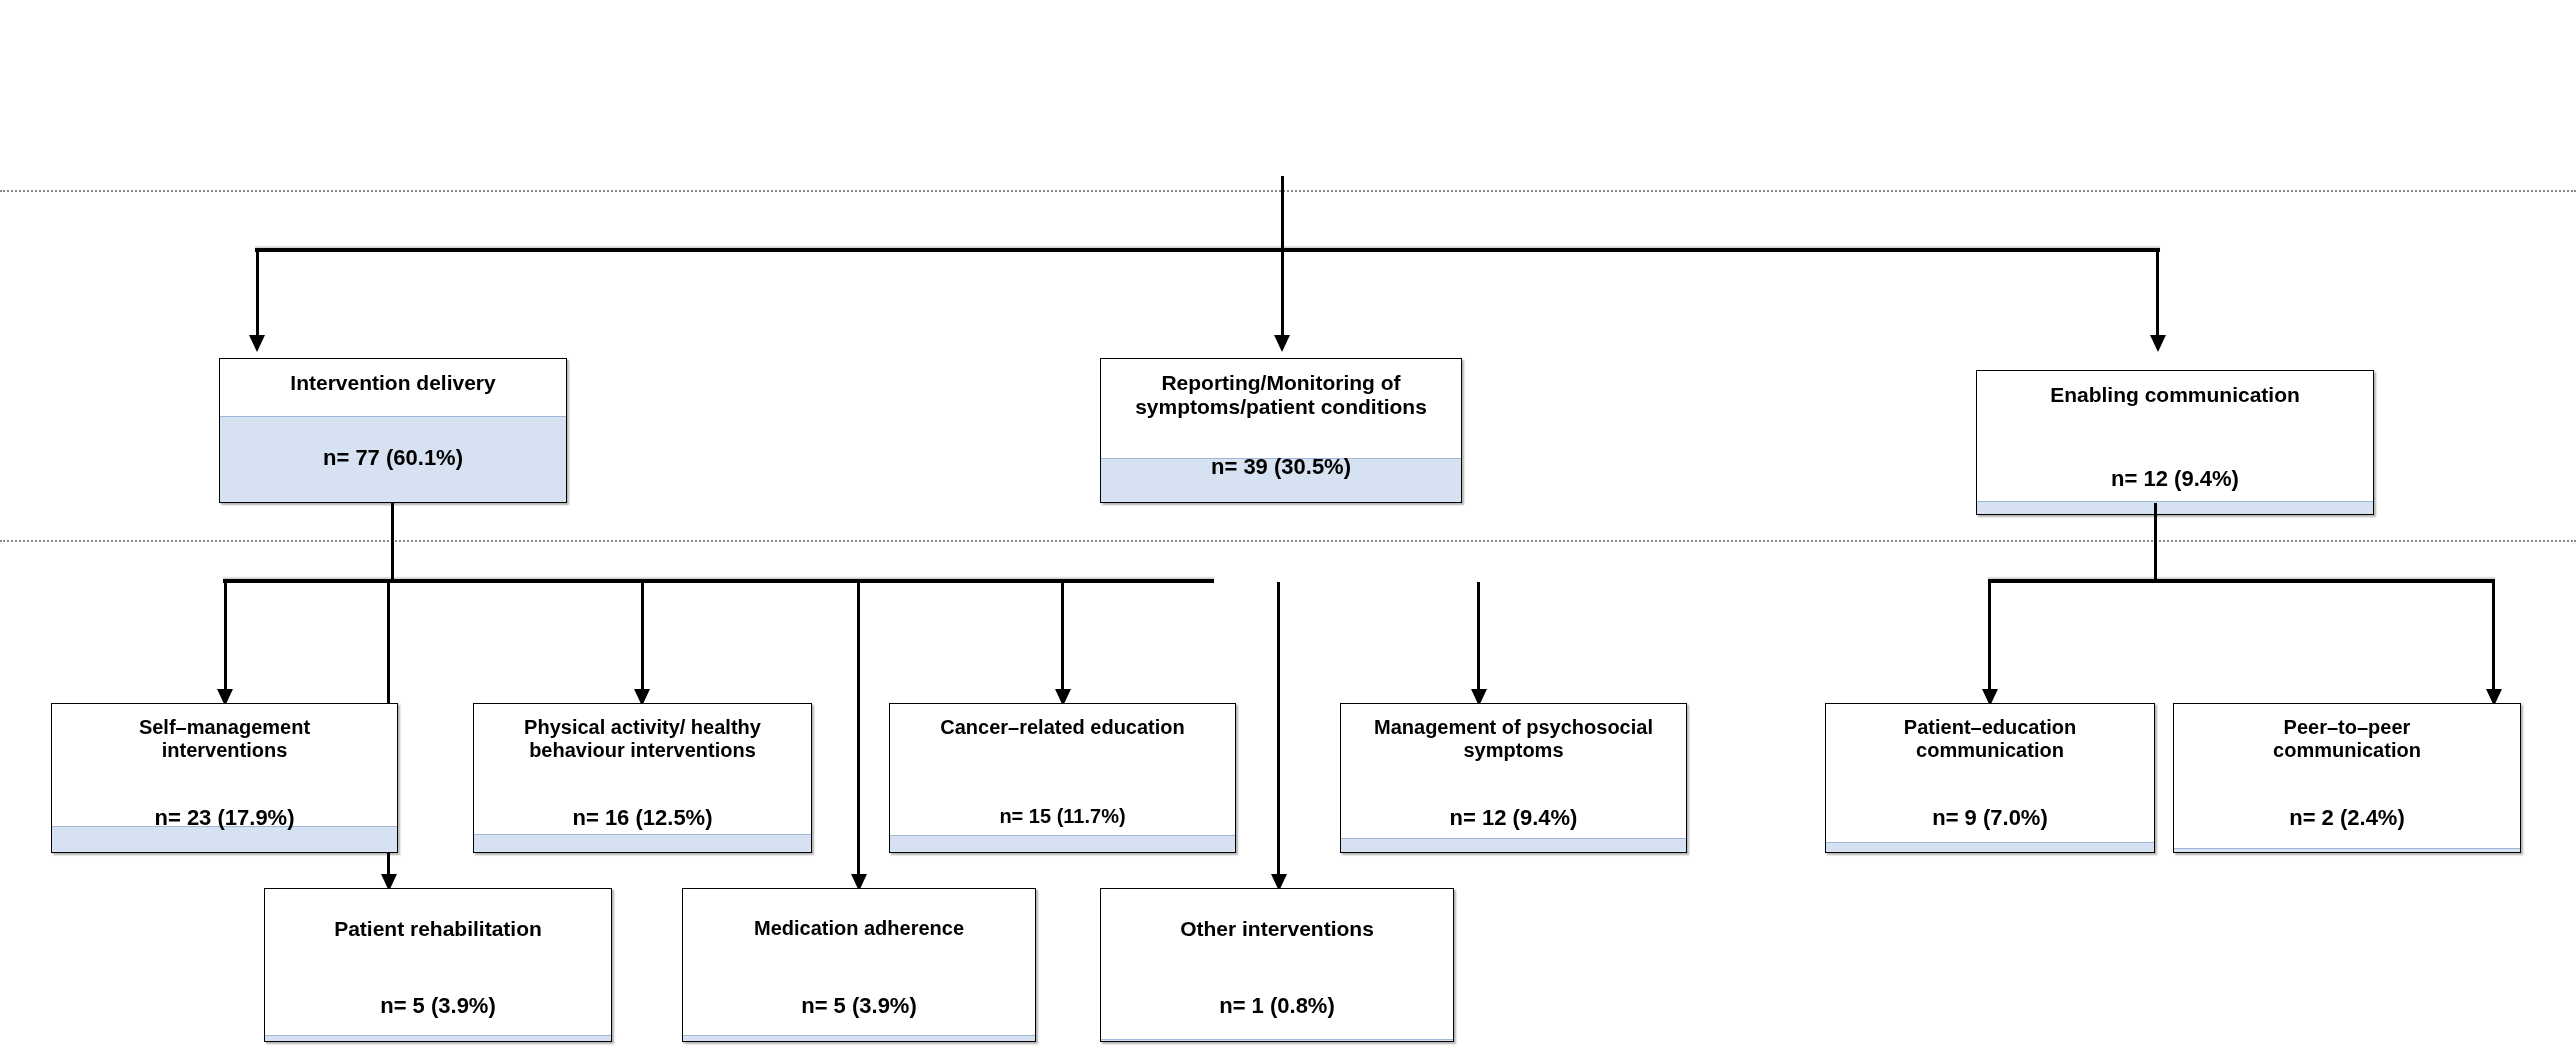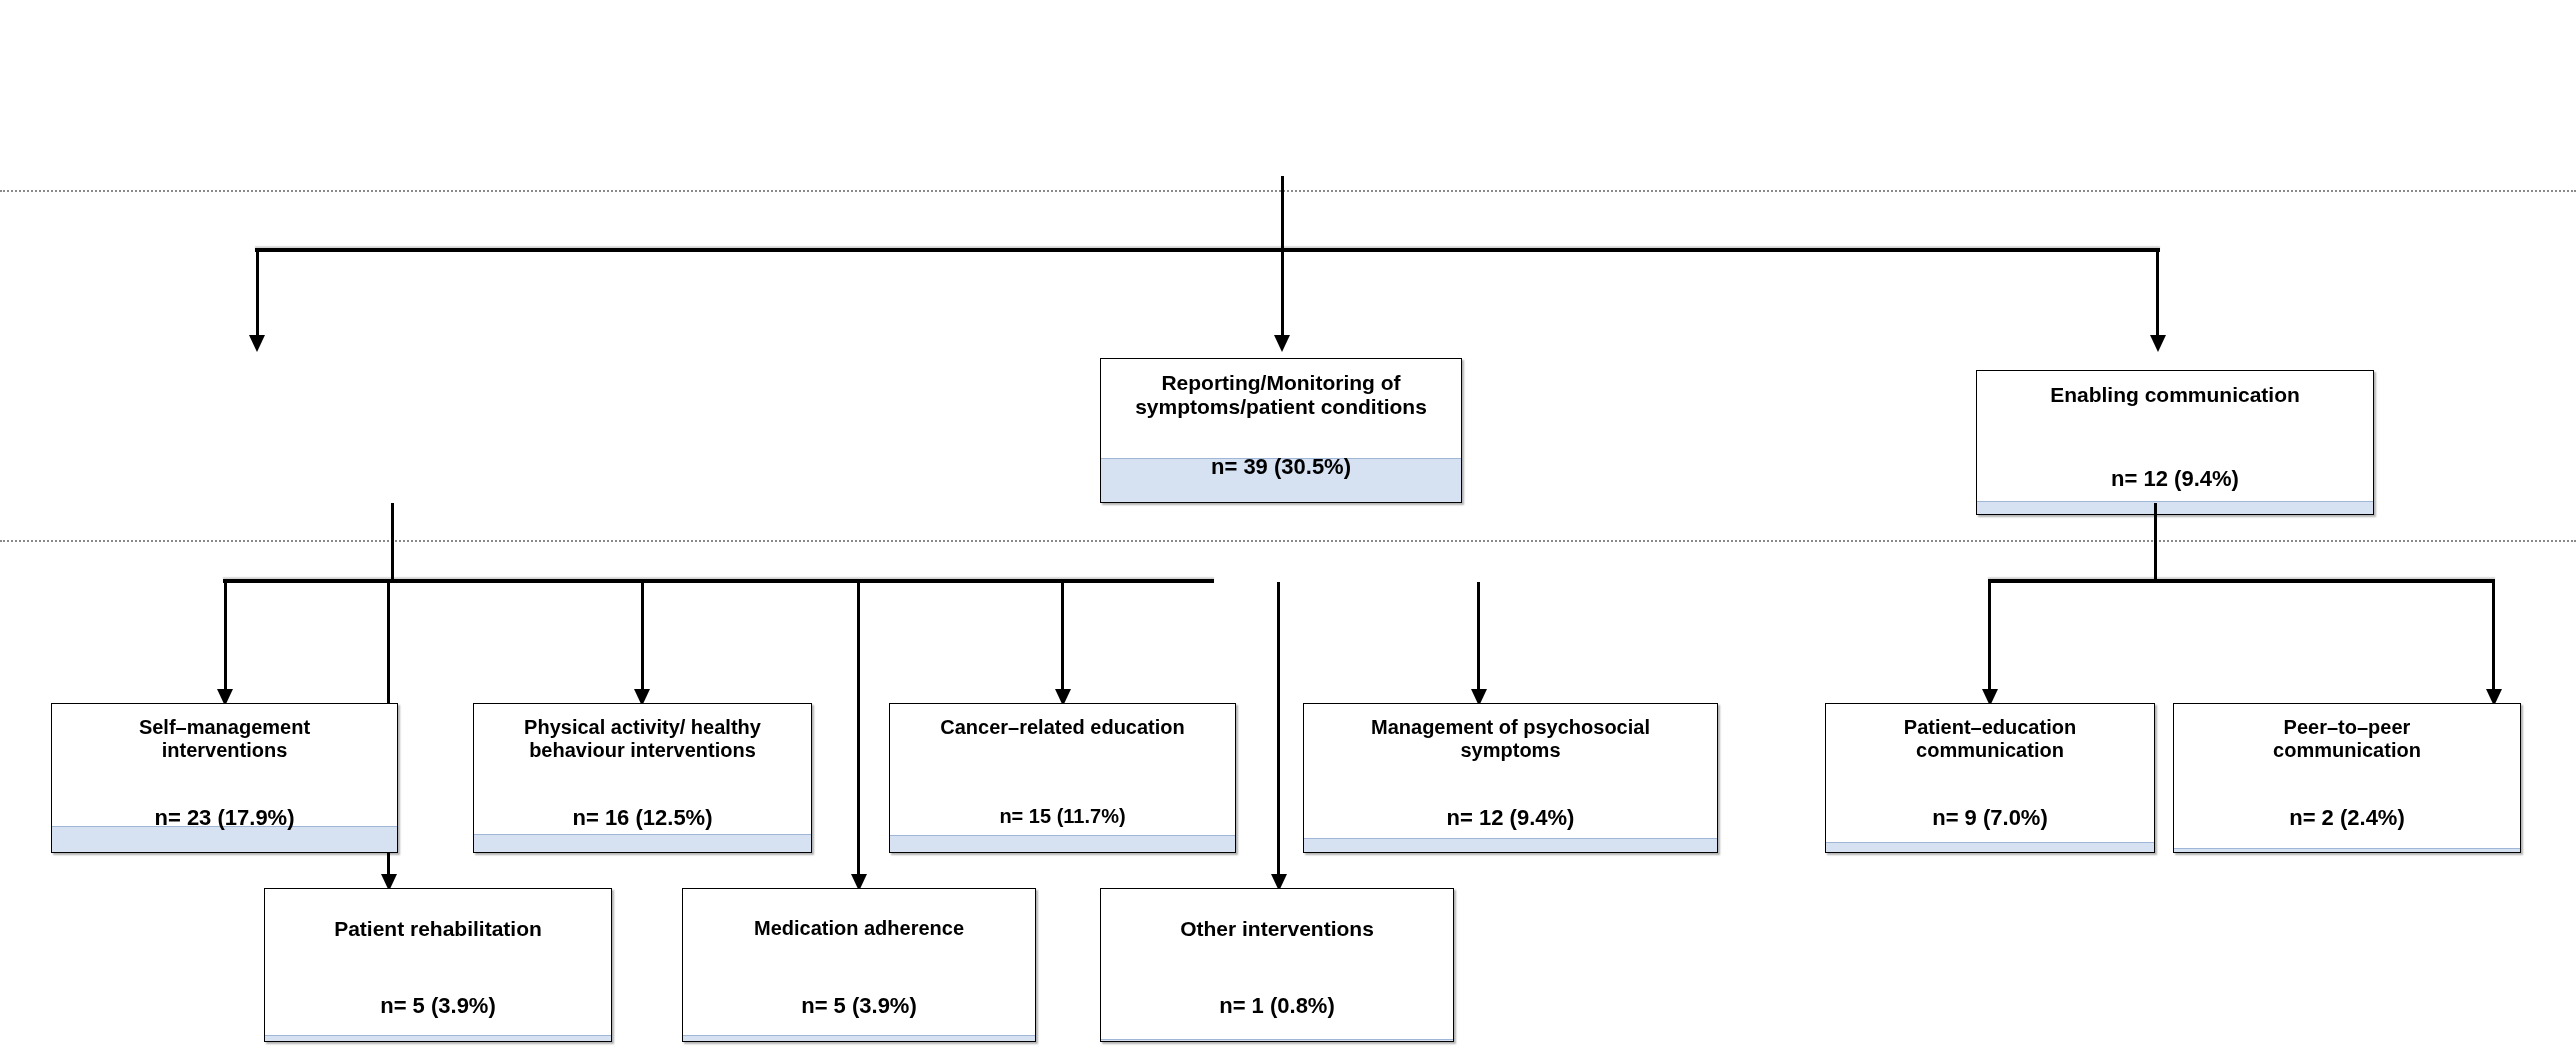--- a/index.html
+++ b/index.html
@@ -102,20 +102,27 @@
 
   <div class="vline thin" style="left:256px; top:250px; width:2.9px; height:87px;"></div>
   <div class="arrow" style="left:249px; top:335px;"></div>
 
   <div class="vline thin" style="left:1281px; top:250px; width:2.9px; height:87px;"></div>
   <div class="arrow" style="left:1274px; top:335px;"></div>
 
   <div class="vline thin" style="left:2156px; top:250px; width:2.9px; height:87px;"></div>
   <div class="arrow" style="left:2150px; top:335px;"></div>
 
+  <div class="node" style="left:219px; top:358px; width:348px; height:145px;">
+    <div class="fill" style="height:60.1%;"></div>
+    <div class="txt">
+      <div class="title" style="font-size:21px; position:relative; z-index:2;">Intervention delivery</div>
+      <div class="count" style="top:86px; font-size:22px; z-index:2;">n= 77 (60.1%)</div>
+    </div>
+  </div>
 
   <div class="node" style="left:1100px; top:358px; width:362px; height:145px;">
     <div class="fill" style="height:30.5%;"></div>
     <div class="txt">
       <div class="title" style="font-size:21px; position:relative; z-index:2;">Reporting/Monitoring of
 symptoms/patient conditions</div>
       <div class="count" style="top:95px; font-size:22px; z-index:2;">n= 39 (30.5%)</div>
     </div>
   </div>
 
@@ -181,21 +188,21 @@
   </div>
 
   <div class="node" style="left:889px; top:703px; width:347px; height:150px;">
     <div class="fill" style="height:11.7%;"></div>
     <div class="txt">
       <div class="title" style="font-size:20px; position:relative; z-index:2;">Cancer–related education</div>
       <div class="count" style="top:101px; font-size:20px; z-index:2;">n= 15 (11.7%)</div>
     </div>
   </div>
 
-  <div class="node" style="left:1303px; top:703px; width:415px; height:150px;">
+  <div class="node" style="left:1340px; top:703px; width:347px; height:150px;">
     <div class="fill" style="height:9.4%;"></div>
     <div class="txt">
       <div class="title" style="font-size:20px; position:relative; z-index:2;">Management of psychosocial
 symptoms</div>
       <div class="count" style="top:101px; font-size:22px; z-index:2;">n= 12 (9.4%)</div>
     </div>
   </div>
 
   <div class="node" style="left:1825px; top:703px; width:330px; height:150px;">
     <div class="fill" style="height:7.0%;"></div>

